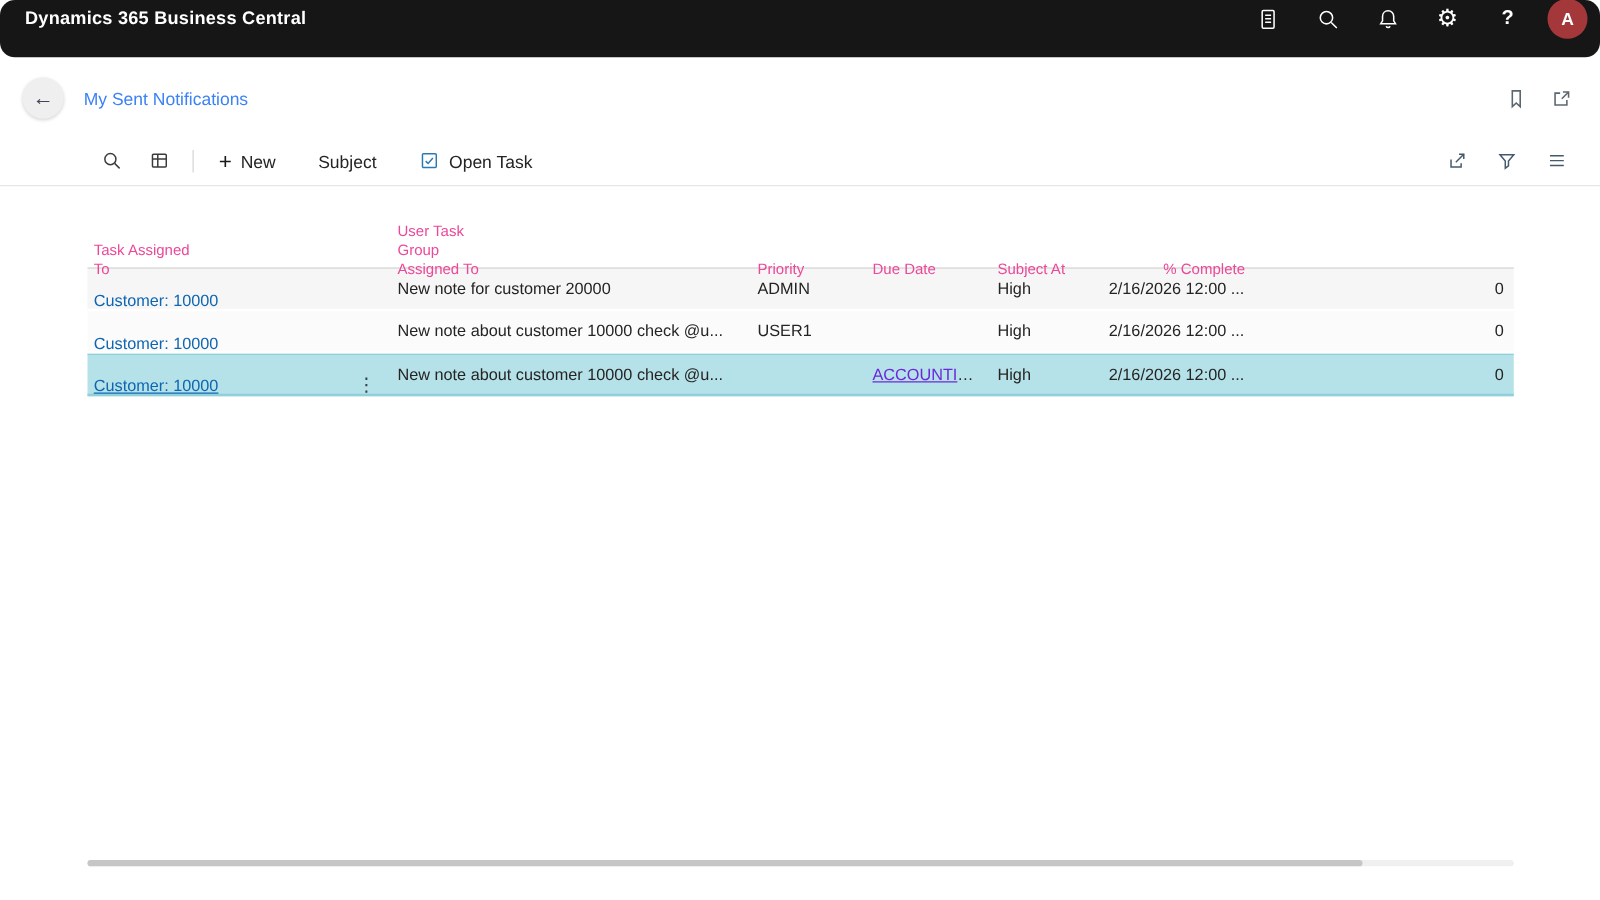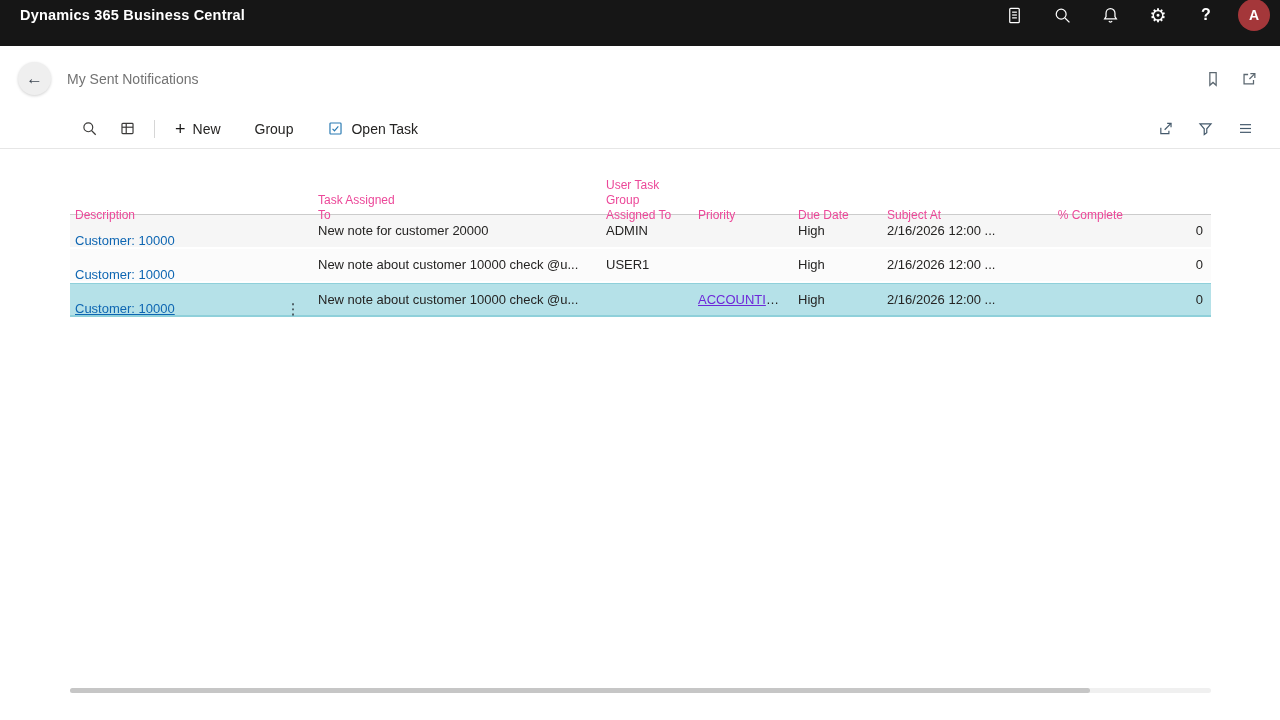--- a/index.html
+++ b/index.html
@@ -13,20 +13,21 @@
 
   
   .topbar {
     height: 46px;
     background: #161616;
     color: #fff;
     display: flex;
     align-items: center;
     justify-content: space-between;
     padding: 0 10px 16px 20px;
+    border-radius: 12px;
   }
   .topbar-title { font-size: 14.5px; font-weight: 700; letter-spacing: .2px; }
   .topbar-actions { display: flex; align-items: center; }
   .tb-icon {
     width: 48px; height: 46px;
     display: flex; align-items: center; justify-content: center;
     color: #fff; cursor: pointer;
   }
   .tb-icon svg { stroke: #fff; fill: none; stroke-width: 1.3; }
   .glyph-gear { font-size: 19px; line-height: 1; }
@@ -45,21 +46,21 @@
     background: #fff;
   }
   .back-btn {
     width: 33px; height: 33px; border-radius: 50%;
     background: #efefef;
     box-shadow: 0 1px 3px rgba(0,0,0,.18);
     display: flex; align-items: center; justify-content: center;
     font-size: 17px; color: #3e4753; cursor: pointer;
     margin-right: 16px;
   }
-  .page-title { font-size: 14px; color: #737373; }
+  .page-title { font-size: 14px; color: #3b82f6; }
   .page-header-right { margin-left: auto; display: flex; align-items: center; gap: 14px; }
   .ph-icon { width: 22px; height: 22px; display: flex; align-items: center; justify-content: center; cursor: pointer; }
   .ph-icon svg { stroke: #5b6770; fill: none; stroke-width: 1.4; }
 
   
   .toolbar {
     display: flex; align-items: center;
     height: 40px;
     padding: 0 20px 0 74px;
     border-bottom: 1px solid #e6e6e6;
@@ -211,21 +212,21 @@
       <line x1="8.5" y1="4" x2="8.5" y2="16"></line>
       <line x1="3.5" y1="8.5" x2="16.5" y2="8.5"></line>
     </svg>
   </div>
   <div class="tool-divider"></div>
   <div class="tool-btn">
     <span class="plus-glyph">+</span>
     <span>New</span>
   </div>
   <div class="tool-btn">
-    <span>Group</span>
+    <span>Subject</span>
   </div>
   <div class="tool-btn">
     <span class="task-icon">
       <svg width="17" height="17" viewBox="0 0 20 20" style="display:block">
         <rect x="3.5" y="3.5" width="13" height="13" rx="1"></rect>
         <polyline points="6.5,10.5 8.8,12.7 13.3,7.6"></polyline>
       </svg>
     </span>
     <span>Open Task</span>
   </div>
@@ -248,21 +249,20 @@
         <line x1="3.5" y1="10" x2="16.5" y2="10"></line>
         <line x1="3.5" y1="14.5" x2="16.5" y2="14.5"></line>
       </svg>
     </div>
   </div>
 </div>
 
 <div class="table-wrap">
 
   <div class="grid-row grid-head">
-    <div class="head-cell">Description</div>
     <div class="head-cell"><span class="hc-narrow-2">Task Assigned To</span></div>
     <div class="head-cell"><span class="hc-narrow-3">User Task Group Assigned To</span></div>
     <div class="head-cell">Priority</div>
     <div class="head-cell">Due Date</div>
     <div class="head-cell">Subject At</div>
     <div class="head-cell right">% Complete</div>
   </div>
 
   <div class="grid-row body-row odd">
     <div class="cell subject-cell">

